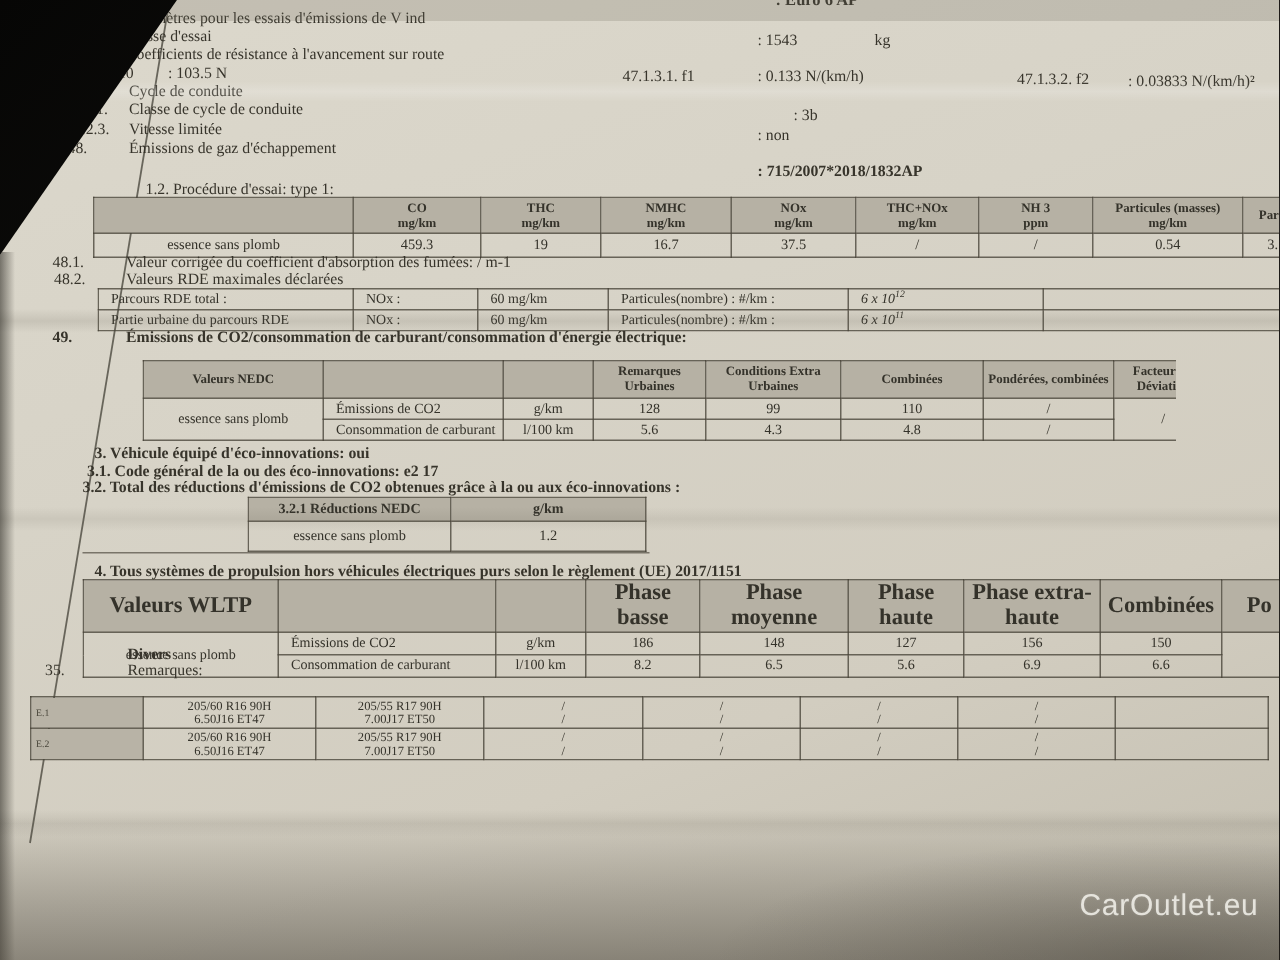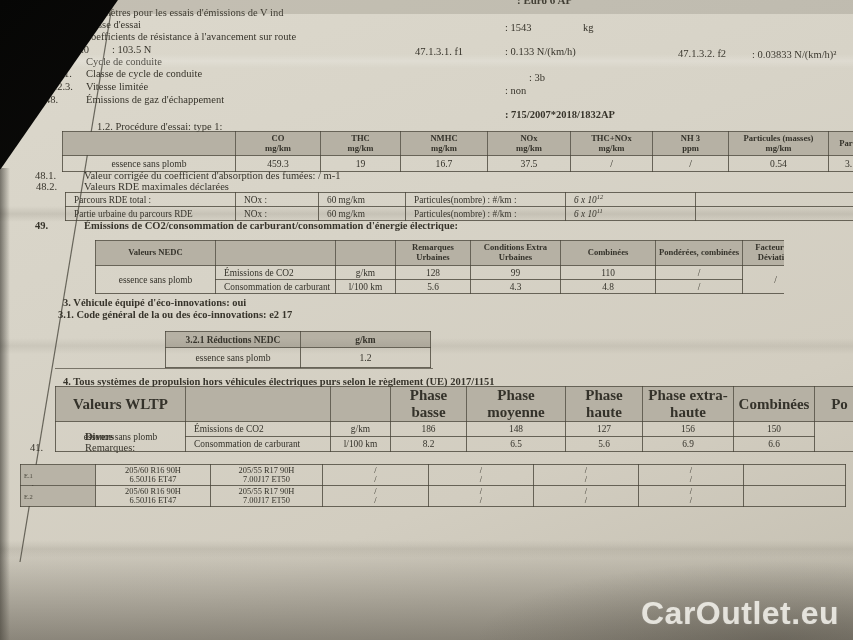--- a/index.html
+++ b/index.html
@@ -28,22 +28,22 @@
   .wltp td{height:14px;font-size:9.4px;}
   .eco th{height:15px;font-size:9.4px;}
   .eco td{height:19px;font-size:9.6px;}
   .tire td{height:20px;font-size:8.4px;line-height:9.5px;padding:0 1px;}
   .gray{background:#b8b3a6;}
   .idtag{display:block;text-align:left;font-size:6.5px;line-height:7px;padding-left:2px;color:#4a473c;}
   sup{font-size:6.5px;vertical-align:super;line-height:0;}
   .hr{position:absolute;height:1px;background:rgba(70,66,55,.65);}
   .shade{position:absolute;pointer-events:none;}
   .margin-line{position:absolute;left:0;top:0;pointer-events:none;}
-  .watermark{position:absolute;right:14px;bottom:8px;font-family:"Liberation Sans","DejaVu Sans",sans-serif;
-             font-weight:700;font-size:32px;letter-spacing:.5px;color:rgba(247,245,239,.82);
+  .watermark{position:absolute;right:14px;bottom:24px;font-family:"Liberation Sans","DejaVu Sans",sans-serif;
+             font-weight:400;font-size:20px;letter-spacing:.5px;color:rgba(247,245,239,.82);
              text-shadow:0 0 2px rgba(255,255,255,.15);}
 </style>
 </head>
 <body>
 
 <div class="stage">
   <div class="paper">
 
     <svg class="margin-line" width="853" height="640">
       <line x1="113" y1="0" x2="20" y2="562" stroke="rgba(75,72,62,.8)" stroke-width="1.2"></line>
@@ -234,20 +234,21 @@
             <td>4.3</td>
             <td>4.8</td>
             <td>/</td>
           </tr>
         </tbody>
           </table>
       </div>
 
       <div class="t b" style="left:63px;top:298px;">3. Véhicule équipé d'éco-innovations: oui</div>
       <div class="t b" style="left:58px;top:310px;">3.1. Code général de la ou des éco-innovations: e2 17</div>
+      <div class="t b" style="left:55px;top:321px;">3.2. Total des réductions d'émissions de CO2 obtenues grâce à la ou aux éco-innovations :</div>
 
       <div class="tw" style="left:165px;top:331px;width:267px;">
         <table class="eco" style="width:265px;">
           <colgroup>
               <col style="width:135px">
               <col style="width:130px">
             </colgroup>
           <tbody>
               <tr>
             <th>3.2.1 Réductions NEDC</th>
@@ -307,21 +308,21 @@
             <td>6.5</td>
             <td>5.6</td>
             <td>6.9</td>
             <td>6.6</td>
           </tr>
         </tbody>
           </table>
       </div>
 
       <div class="t b" style="left:85px;top:432px;">Divers</div>
-      <div class="t" style="left:30px;top:443px;">41.</div>
+      <div class="t" style="left:30px;top:443px;">35.</div>
       <div class="t" style="left:85px;top:443px;">Remarques:</div>
 
       <div class="tw" style="left:20px;top:464px;width:833px;">
         <table class="tire" style="width:825px;">
           <colgroup>
               <col style="width:75px">
               <col style="width:115px">
               <col style="width:112px">
               <col style="width:106px">
               <col style="width:105px">

